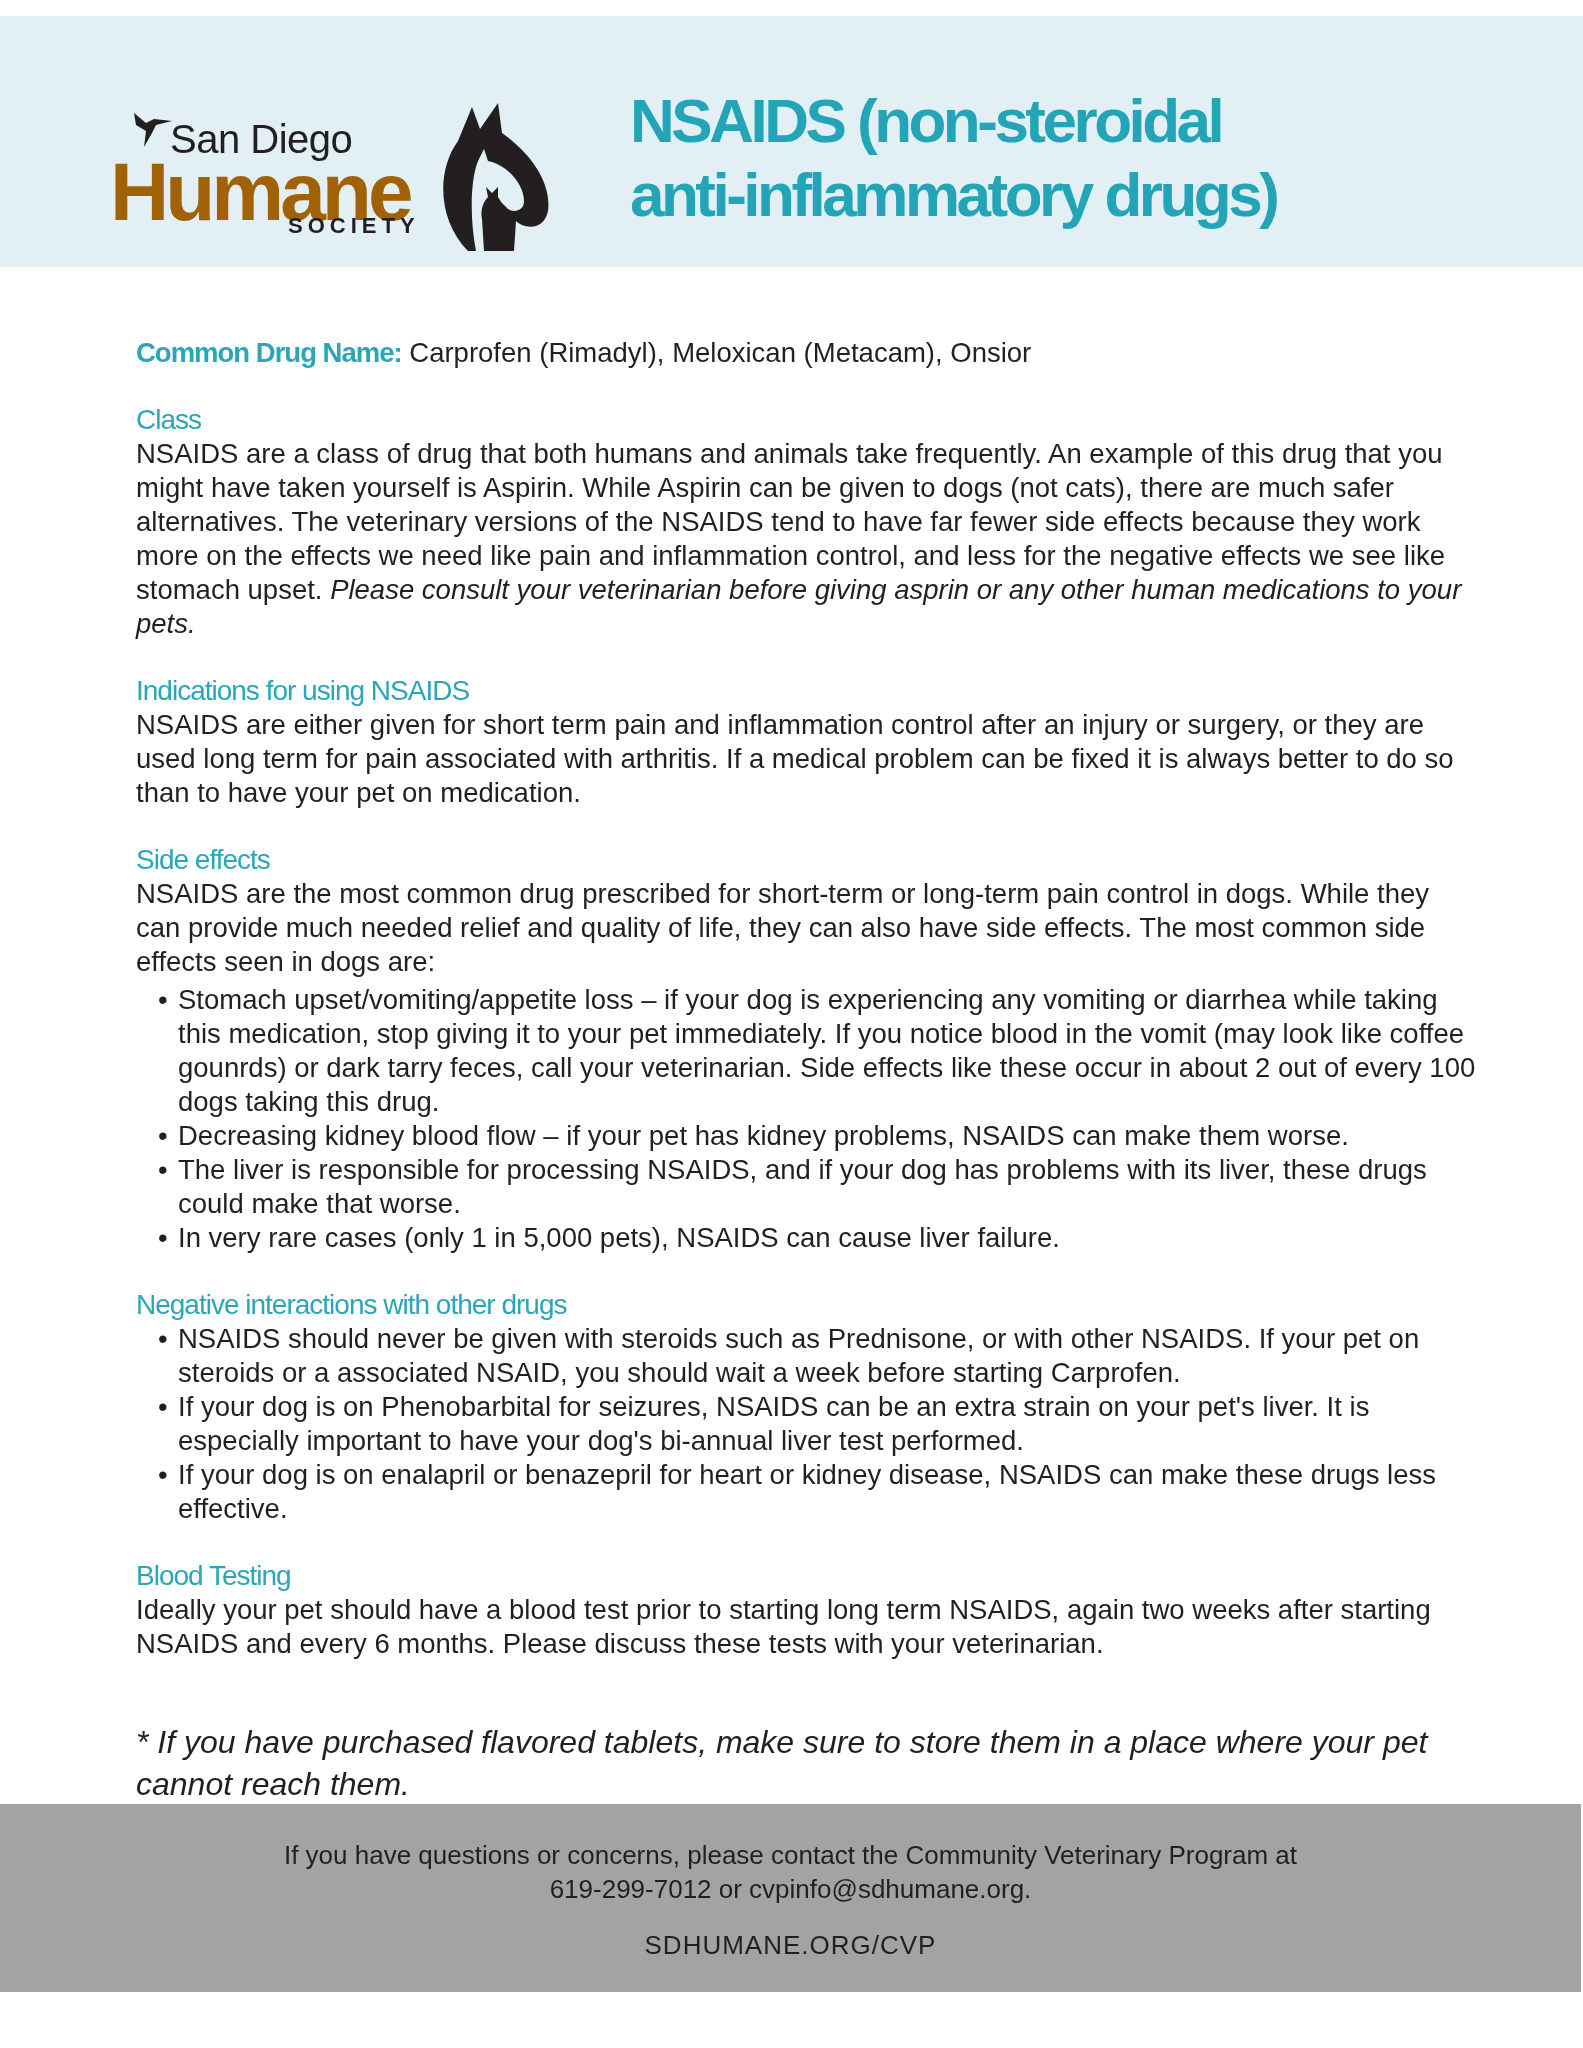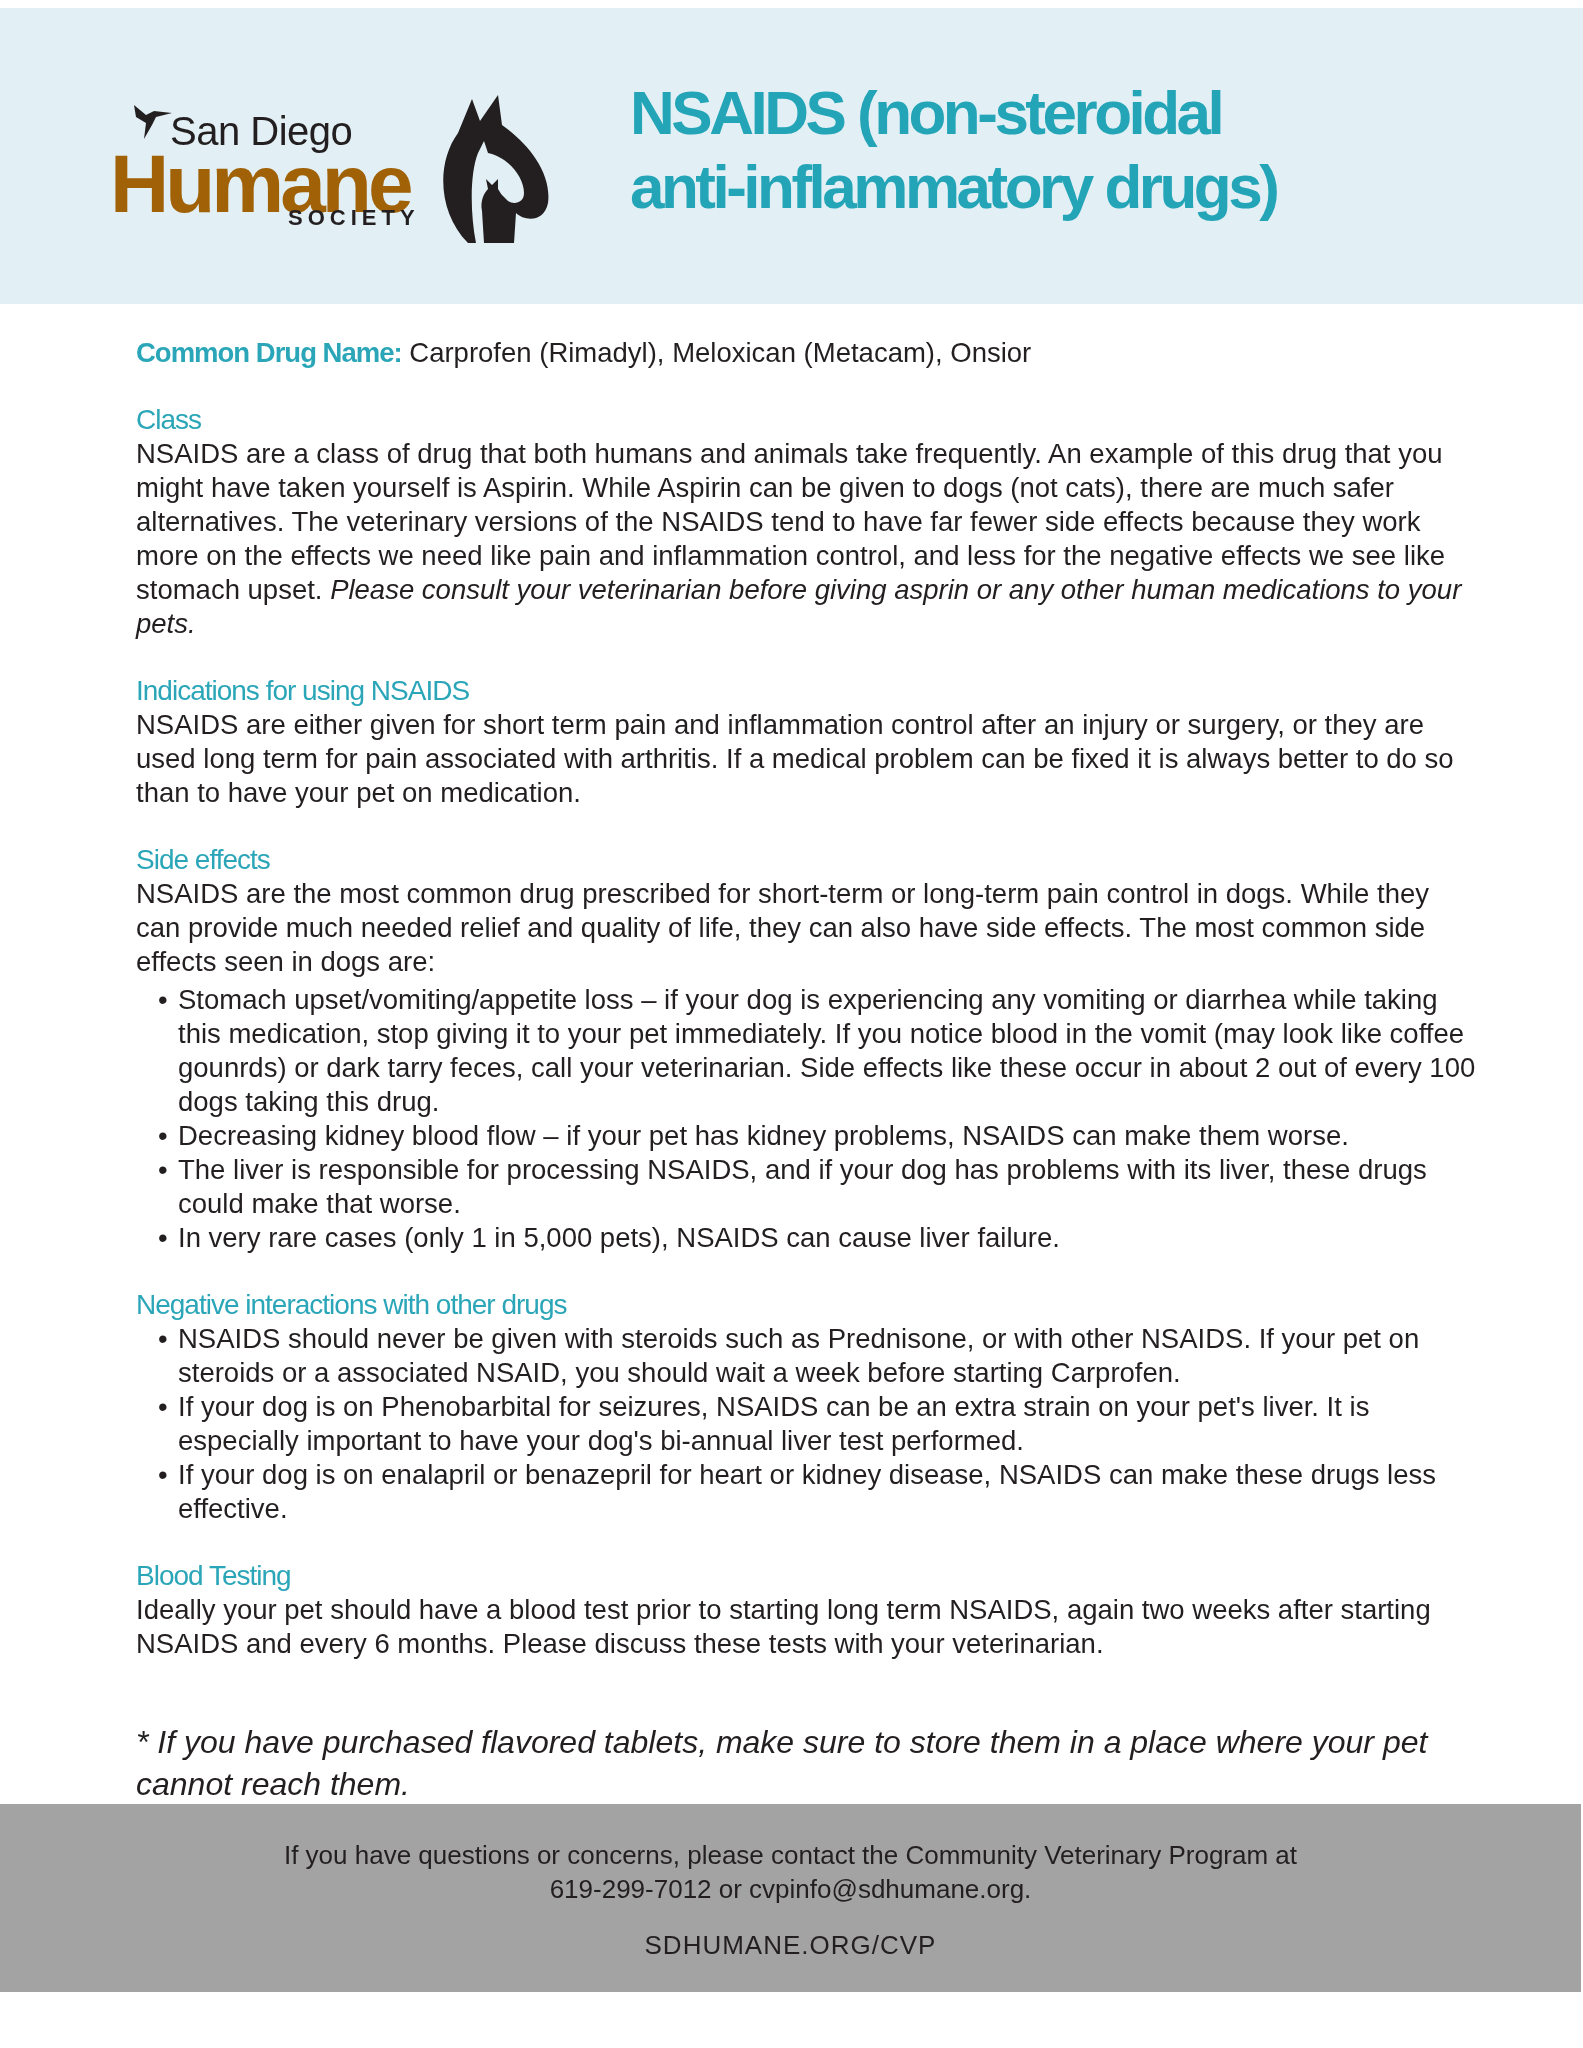--- a/index.html
+++ b/index.html
@@ -2,21 +2,21 @@
 <html><head>
 <meta charset="utf-8">
 <style>
   html, body { margin: 0; padding: 0; }
   body {
     width: 1583px; height: 2048px; background: #ffffff;
     font-family: "Liberation Sans", sans-serif; color: #231f20;
     position: relative; overflow: hidden;
   }
   .header {
-    position: absolute; left: 0; top: 8px; width: 1583px; height: 296px;
+    position: absolute; left: 0; top: 16px; width: 1583px; height: 251px;
     background: #e2eff4;
   }
   .logo { position: absolute; left: 110px; top: 85px; width: 440px; height: 160px; }
   .logo .bird { position: absolute; left: 22px; top: 10px; }
   .logo .sd {
     position: absolute; left: 60px; top: 16px; font-size: 40px; color: #231f20;
     letter-spacing: -0.5px;
   }
   .logo .humane {
     position: absolute; left: 0px; top: 50px; font-size: 82px; font-weight: bold;

